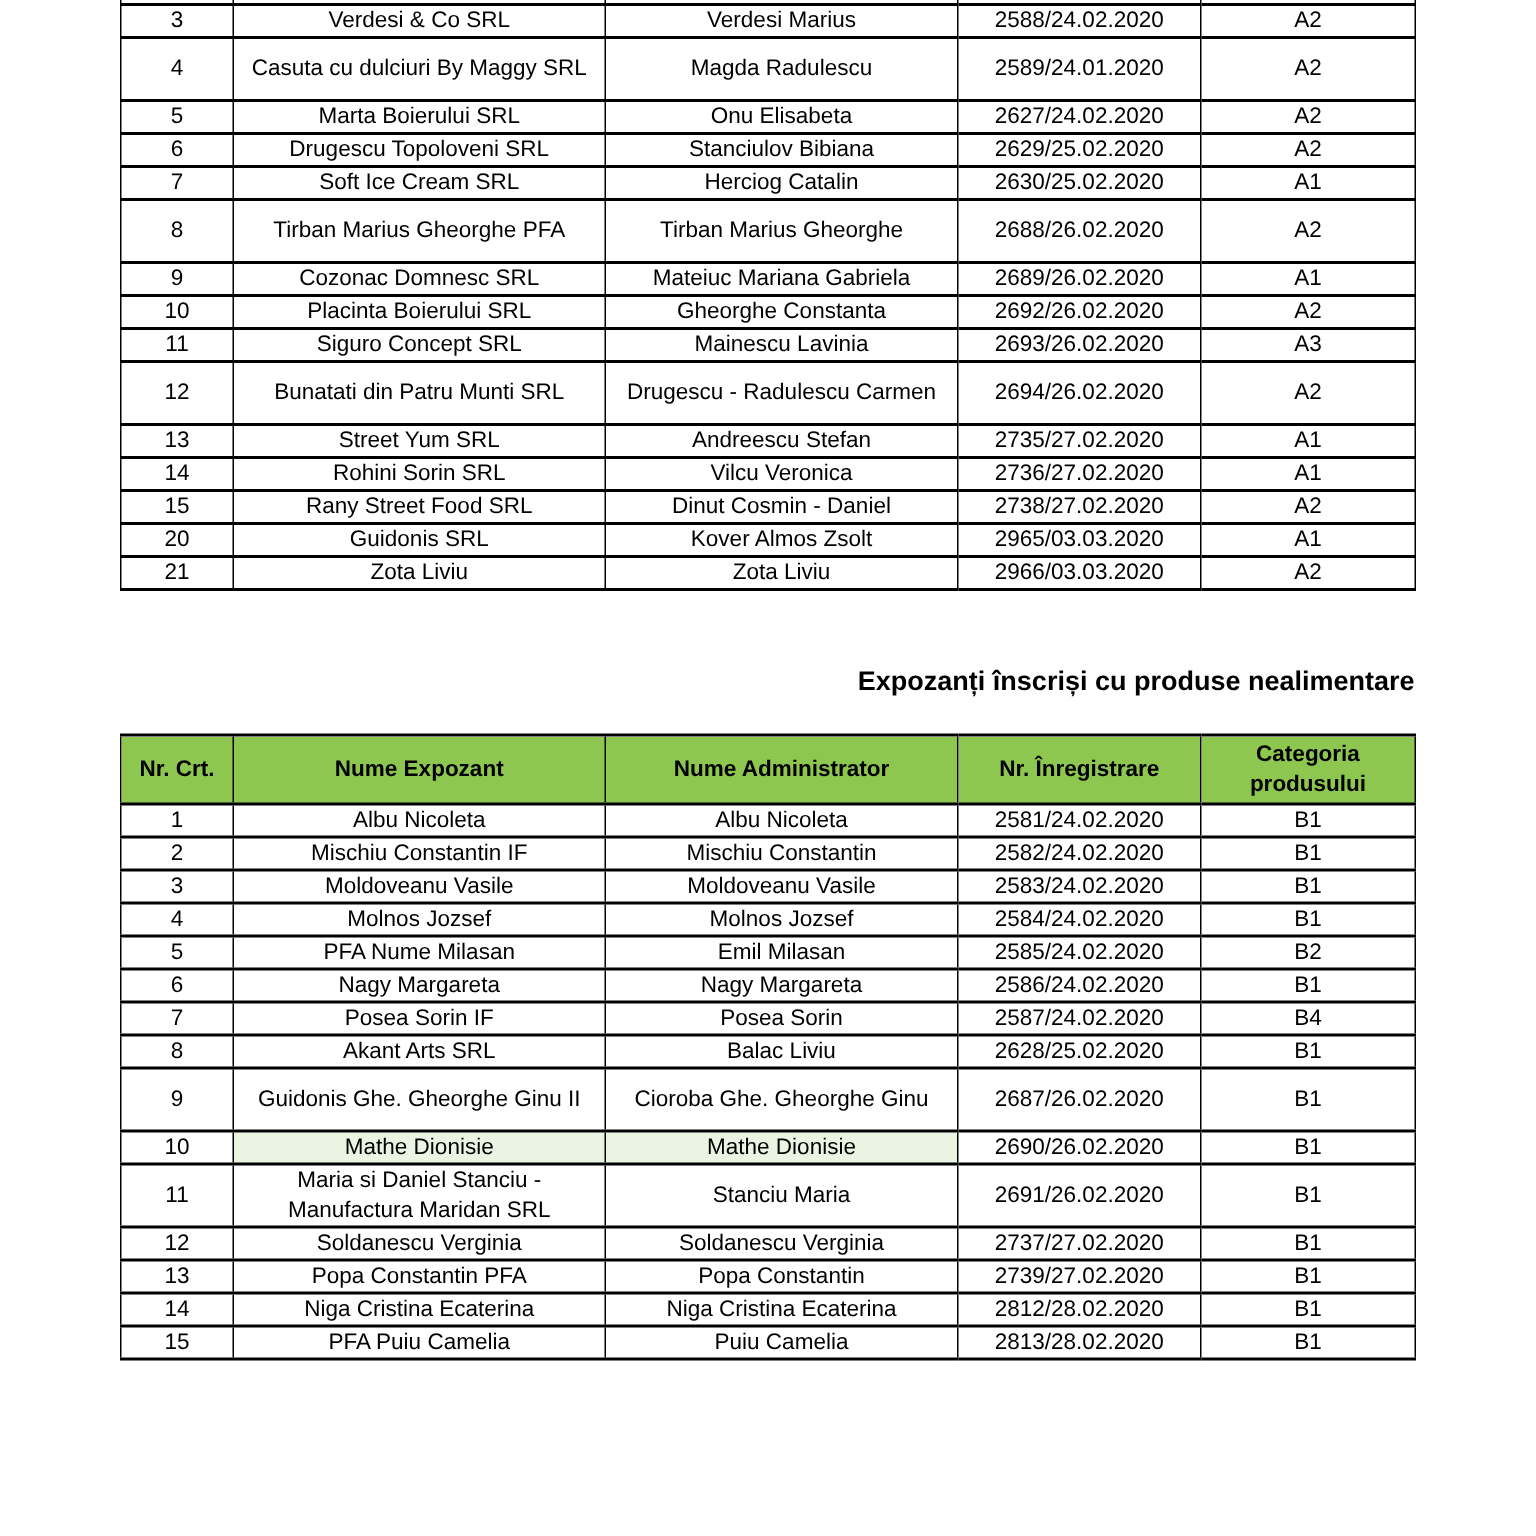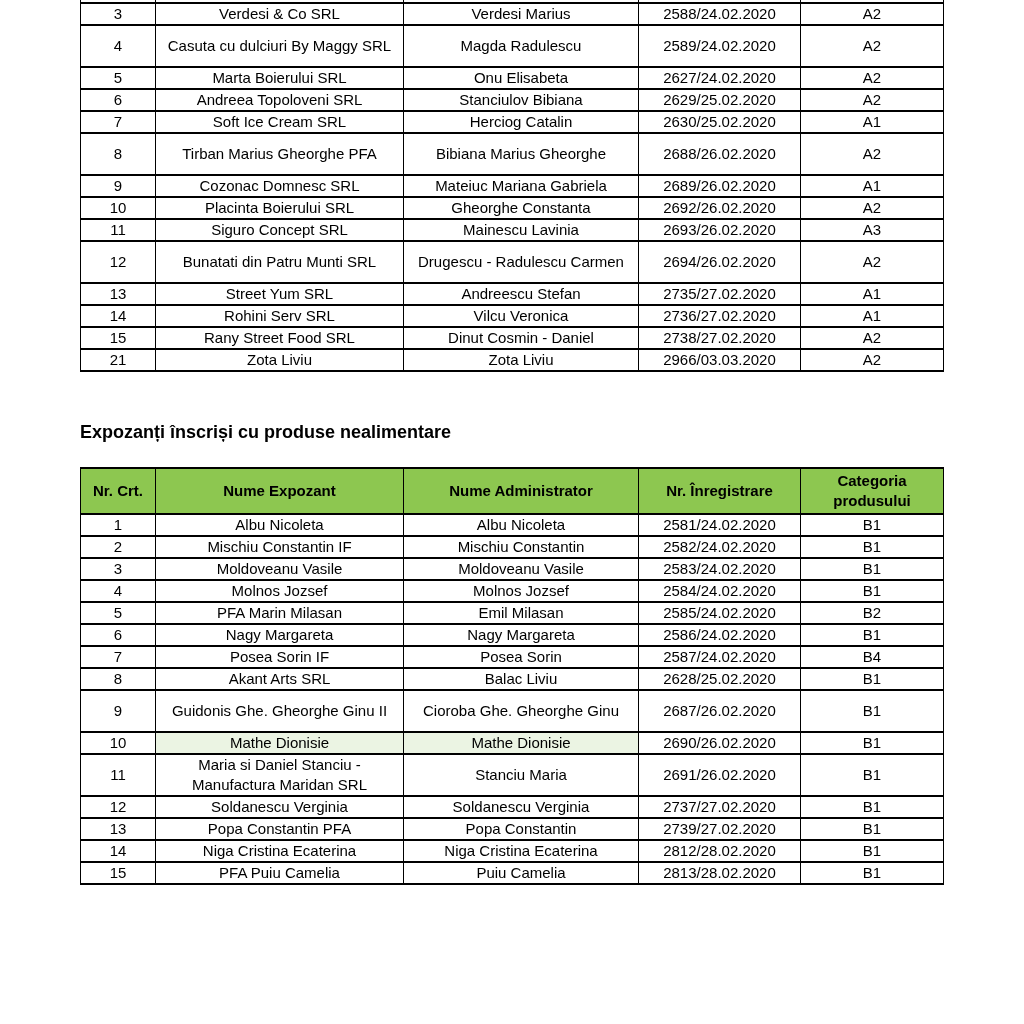--- a/index.html
+++ b/index.html
@@ -40,21 +40,21 @@
     font-weight: bold;
     height: 46px;
     line-height: 20px;
   }
   tr.highlight td:nth-child(2),
   tr.highlight td:nth-child(3) { background: var(--hl-bg, #ebf4e3); }
 
   .heading {
     width: 863px;
     margin: 50px 0 24px 80px;
-    text-align: left;
+    text-align: right;
     font-size: 18px;
     font-weight: bold;
   }
 </style>
 </head>
 <body>
 
 <div class="doc">
 
   <table class="tbl" id="table-food">
@@ -77,48 +77,48 @@
           <td>3</td>
           <td>Verdesi &amp; Co SRL</td>
           <td>Verdesi Marius</td>
           <td>2588/24.02.2020</td>
           <td>A2</td>
         </tr>
         <tr class="tall">
           <td>4</td>
           <td>Casuta cu dulciuri By Maggy SRL</td>
           <td>Magda Radulescu</td>
-          <td>2589/24.02.2020</td>
+          <td>2589/24.01.2020</td>
           <td>A2</td>
         </tr>
         <tr>
           <td>5</td>
           <td>Marta Boierului SRL</td>
           <td>Onu Elisabeta</td>
           <td>2627/24.02.2020</td>
           <td>A2</td>
         </tr>
         <tr>
           <td>6</td>
-          <td>Andreea Topoloveni SRL</td>
+          <td>Drugescu Topoloveni SRL</td>
           <td>Stanciulov Bibiana</td>
           <td>2629/25.02.2020</td>
           <td>A2</td>
         </tr>
         <tr>
           <td>7</td>
           <td>Soft Ice Cream SRL</td>
           <td>Herciog Catalin</td>
           <td>2630/25.02.2020</td>
           <td>A1</td>
         </tr>
         <tr class="tall">
           <td>8</td>
           <td>Tirban Marius Gheorghe PFA</td>
-          <td>Bibiana Marius Gheorghe</td>
+          <td>Tirban Marius Gheorghe</td>
           <td>2688/26.02.2020</td>
           <td>A2</td>
         </tr>
         <tr>
           <td>9</td>
           <td>Cozonac Domnesc SRL</td>
           <td>Mateiuc Mariana Gabriela</td>
           <td>2689/26.02.2020</td>
           <td>A1</td>
         </tr>
@@ -145,31 +145,38 @@
         </tr>
         <tr>
           <td>13</td>
           <td>Street Yum SRL</td>
           <td>Andreescu Stefan</td>
           <td>2735/27.02.2020</td>
           <td>A1</td>
         </tr>
         <tr>
           <td>14</td>
-          <td>Rohini Serv SRL</td>
+          <td>Rohini Sorin SRL</td>
           <td>Vilcu Veronica</td>
           <td>2736/27.02.2020</td>
           <td>A1</td>
         </tr>
         <tr>
           <td>15</td>
           <td>Rany Street Food SRL</td>
           <td>Dinut Cosmin - Daniel</td>
           <td>2738/27.02.2020</td>
           <td>A2</td>
+        </tr>
+        <tr>
+          <td>20</td>
+          <td>Guidonis SRL</td>
+          <td>Kover Almos Zsolt</td>
+          <td>2965/03.03.2020</td>
+          <td>A1</td>
         </tr>
         <tr>
           <td>21</td>
           <td>Zota Liviu</td>
           <td>Zota Liviu</td>
           <td>2966/03.03.2020</td>
           <td>A2</td>
         </tr>
       </tbody>
   </table>
@@ -217,21 +224,21 @@
         </tr>
         <tr>
           <td>4</td>
           <td>Molnos Jozsef</td>
           <td>Molnos Jozsef</td>
           <td>2584/24.02.2020</td>
           <td>B1</td>
         </tr>
         <tr>
           <td>5</td>
-          <td>PFA Marin Milasan</td>
+          <td>PFA Nume Milasan</td>
           <td>Emil Milasan</td>
           <td>2585/24.02.2020</td>
           <td>B2</td>
         </tr>
         <tr>
           <td>6</td>
           <td>Nagy Margareta</td>
           <td>Nagy Margareta</td>
           <td>2586/24.02.2020</td>
           <td>B1</td>

